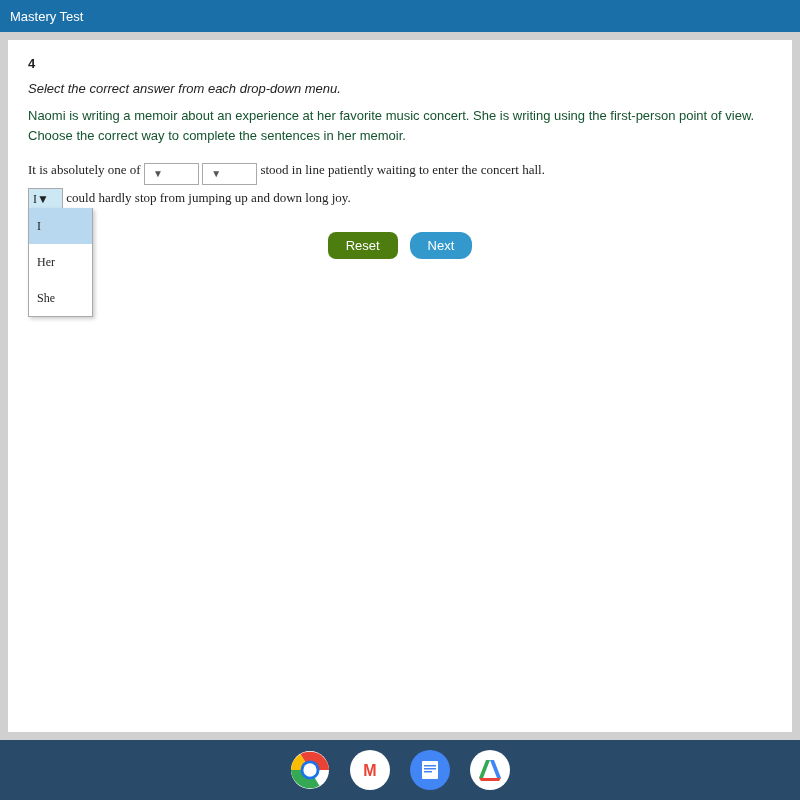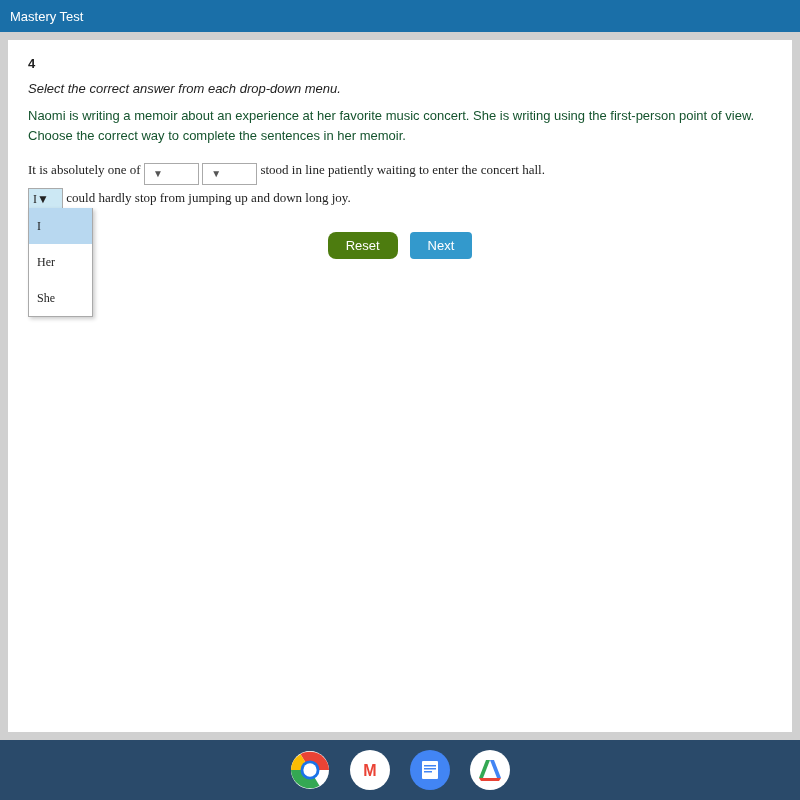--- a/index.html
+++ b/index.html
@@ -153,21 +153,21 @@
       border-radius: 8px;
       padding: 6px 18px;
       font-size: 13px;
       cursor: pointer;
     }
 
     .btn-next {
       background: #3399cc;
       color: white;
       border: none;
-      border-radius: 4px;
+      border-radius: 12px;
       padding: 6px 18px;
       font-size: 13px;
       cursor: pointer;
     }
 
     
     .taskbar {
       background: #2a4a6a;
       height: 60px;
       display: flex;

